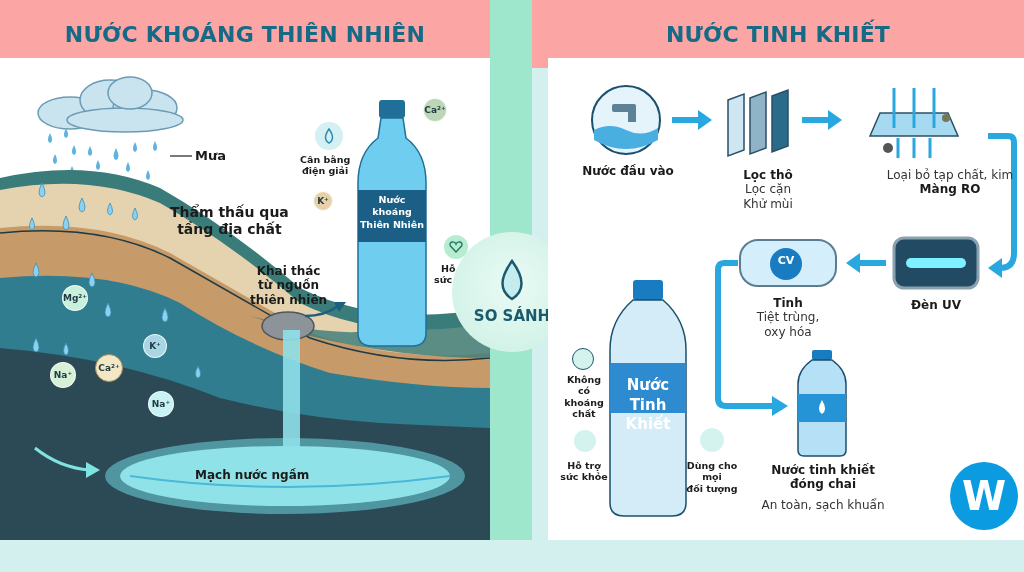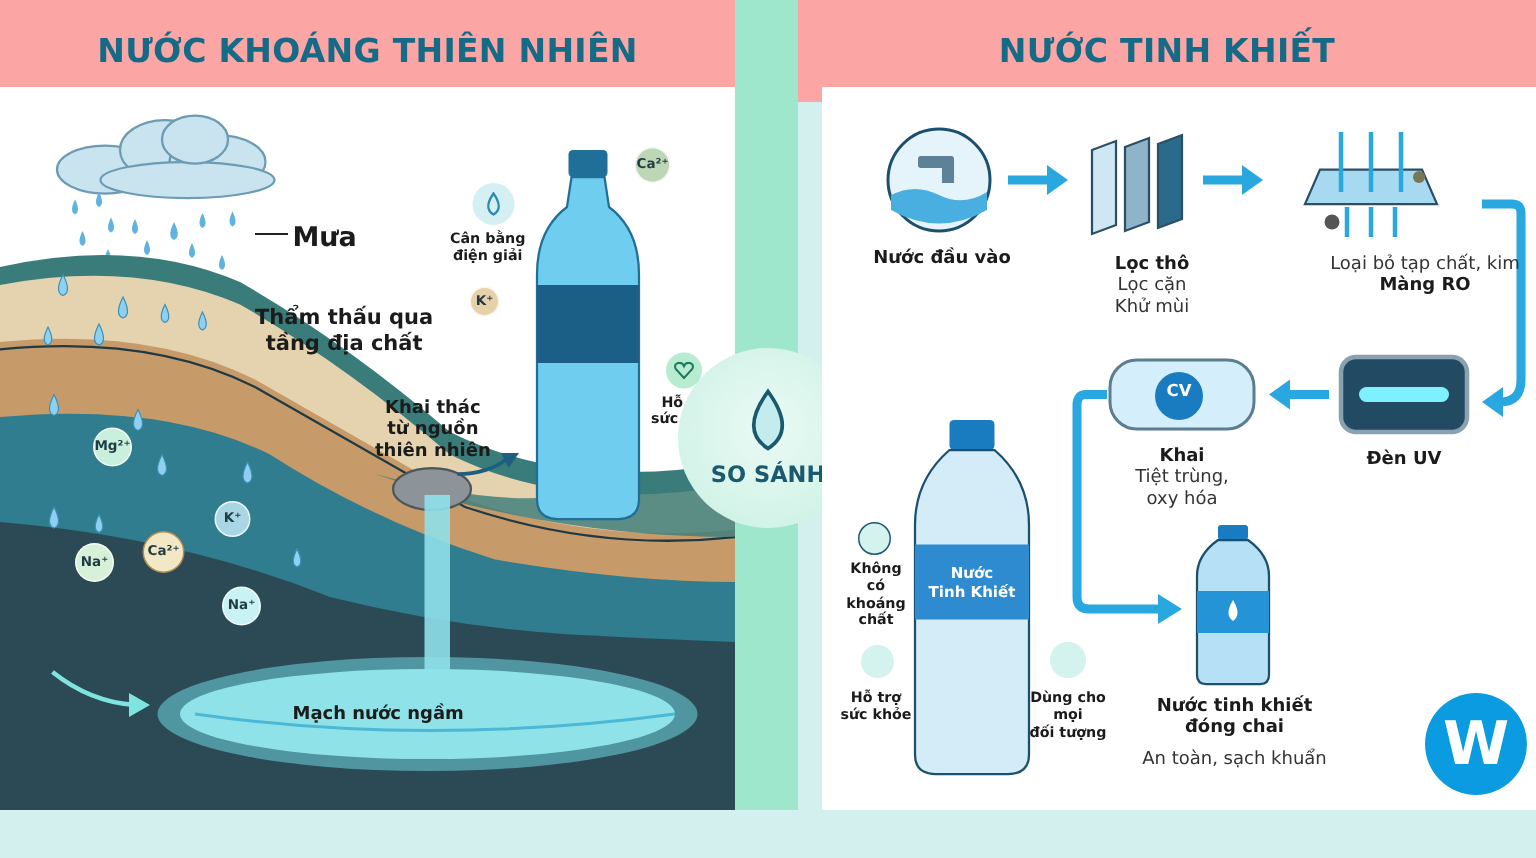--- a/index.html
+++ b/index.html
@@ -90,21 +90,21 @@
     <ellipse cx="288" cy="268" rx="26" ry="14" fill="#8d9499" stroke="#4f5659" stroke-width="1.5"></ellipse>
     <rect x="283" y="272" width="17" height="120" fill="#8fe0ea" opacity="0.9"></rect>
 
     <path d="M305 258 Q325 258 338 248" stroke="#1e5f80" stroke-width="2.5" fill="none"></path>
     <path d="M334 244 L346 244 L339 254 Z" fill="#1e5f80"></path>
 
     <path d="M35 390 Q60 410 90 412" stroke="#7fe3e0" stroke-width="3" fill="none"></path>
     <path d="M86 404 L100 412 L86 420 Z" fill="#7fe3e0"></path>
   </svg>
 
-  <div class="lbl" style="left:195px;top:90px;font-size:18px;text-align:left;">Mưa</div>
+  <div class="lbl" style="left:195px;top:90px;font-size:13px;text-align:left;">Mưa</div>
   <div class="lbl" style="left:250px;top:206px;font-size:12px;">
     <div>Khai thác</div>
     <div>từ nguồn</div>
     <div>thiên nhiên</div>
   </div>
   <div class="lbl" style="left:170px;top:146px;font-size:14px;">
     <div>Thẩm thấu qua</div>
     <div>tầng địa chất</div>
   </div>
   <div class="lbl" style="left:195px;top:410px;font-size:12px;">Mạch nước ngầm</div>
@@ -134,20 +134,24 @@
   <div class="lbl" style="left:434px;top:205px;font-size:9.5px;">
     <div>Hỗ trợ</div>
     <div>sức khỏe</div>
   </div>
 
   <svg class="abs" style="left:352px;top:40px" width="80" height="250">
     <rect x="27" y="2" width="26" height="18" rx="3" fill="#1f6f98"></rect>
     <path d="M29 20 L51 20 L54 40 Q74 55 74 85 L74 235 Q74 248 60 248 L20 248 Q6 248 6 235 L6 85 Q6 55 26 40 Z" fill="#6fcdf0" stroke="#1f6f98" stroke-width="1.5"></path>
     <rect x="6" y="92" width="68" height="52" fill="#1b5f86"></rect>
   </svg>
+  <div class="abs" style="left:358px;top:136px;width:68px;color:#fff;font-size:9.5px;font-weight:bold;text-align:center;line-height:1.3;">
+    <div>Nước khoáng</div>
+    <div>Thiên Nhiên</div>
+  </div>
 </div>
 
 <div class="compare">
   <svg width="34" height="42">
       <path d="M17 2 Q-2 28 17 40 Q36 28 17 2Z" fill="#c4ecef" stroke="#1b5a6e" stroke-width="2.5"></path>
     </svg>
   <span>SO SÁNH</span>
 </div>
 
 <div class="right-panel">
@@ -217,31 +221,31 @@
     <div style="font-weight:normal;color:#333">Lọc cặn</div>
     <div style="font-weight:normal;color:#333">Khử mùi</div>
   </div>
   <div class="lbl" style="left:312px;top:110px;font-size:12px;width:180px;">
     <div style="font-weight:normal;color:#333">Loại bỏ tạp chất, kim</div>
     <div>Màng RO</div>
   </div>
   <div class="lbl" style="left:340px;top:240px;font-size:12px;width:96px;">Đèn UV</div>
   <div class="abs" style="left:226px;top:196px;width:24px;color:#fff;font-weight:bold;font-size:11px;text-align:center;">CV</div>
   <div class="lbl" style="left:190px;top:238px;font-size:12px;width:100px;">
-    <div>Khai</div>
+    <div>Tinh</div>
     <div style="font-weight:normal;color:#333">Tiệt trùng,</div>
     <div style="font-weight:normal;color:#333">oxy hóa</div>
   </div>
   <div class="lbl" style="left:210px;top:405px;font-size:12px;width:130px;">
     <div>Nước tinh khiết</div>
     <div>đóng chai</div>
     <div style="font-weight:normal;color:#333;margin-top:6px">An toàn, sạch khuẩn</div>
   </div>
 
-  <div class="abs" style="left:62px;top:318px;width:76px;color:#fff;font-size:10px;font-weight:bold;text-align:center;line-height:1.3;">
+  <div class="abs" style="left:62px;top:318px;width:76px;color:#fff;font-size:15px;font-weight:bold;text-align:center;line-height:1.3;">
     <div>Nước</div>
     <div>Tinh Khiết</div>
   </div>
 
   <div class="abs" style="left:24px;top:290px;width:22px;height:22px;border-radius:50%;background:#d4f2ee;border:1.5px solid #1b5a6e;"></div>
   <div class="lbl" style="left:10px;top:316px;font-size:9.5px;width:52px;">
     <div>Không</div>
     <div>có</div>
     <div>khoáng</div>
     <div>chất</div>

